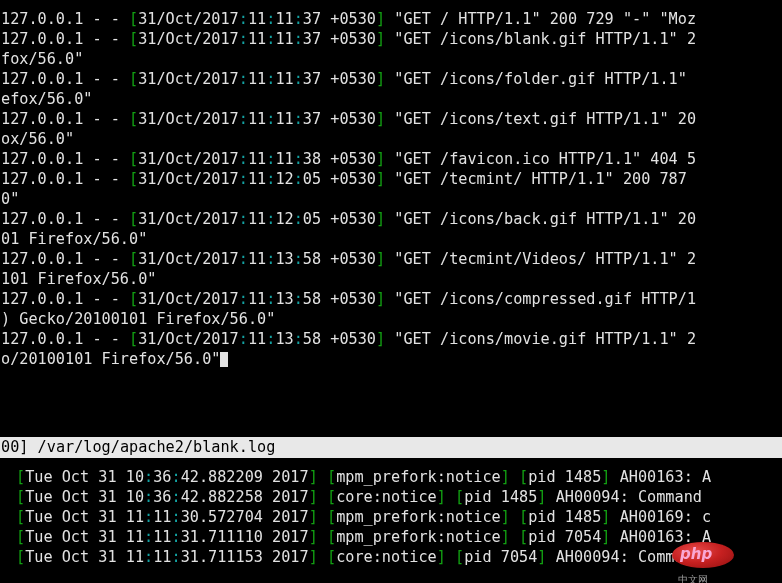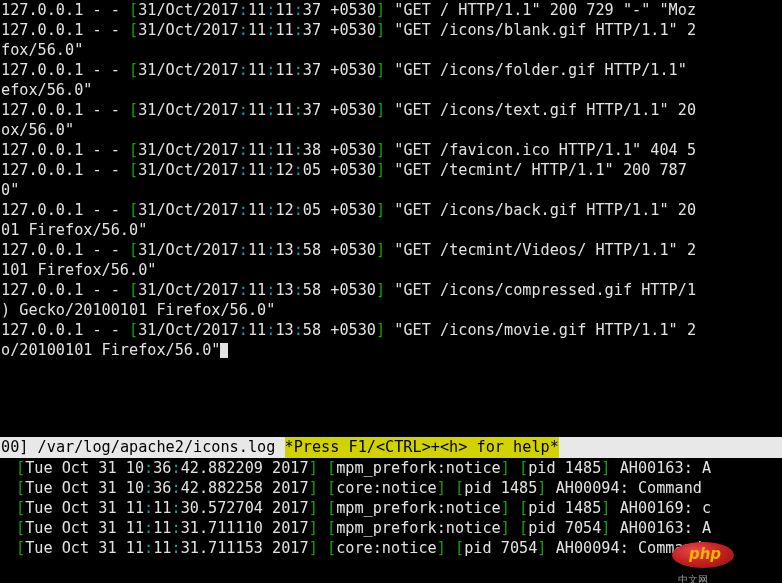--- a/index.html
+++ b/index.html
@@ -23,20 +23,21 @@
     overflow: hidden;
   }
 
   
   .pane {
     position: absolute;
     left: 0;
     width: 782px;
     overflow: hidden;
     background: #000000;
+    margin-top: 9px;
   }
   .row {
     height: 20px;
     line-height: 20px;
     white-space: pre;
     font-size: 15.2px;
     letter-spacing: 0px;
     color: #d6d6d6;
     overflow: hidden;
     padding-left: 1px;
@@ -116,27 +117,26 @@
     width: 62px;
     height: 26px;
     border-radius: 50%;
     background: radial-gradient(ellipse at 38% 34%, #e84a4a 0%, #c62020 48%, #8e1010 100%);
   }
   #watermark .wm-php {
     position: absolute;
     left: 8px;
     top: 5px;
     width: 50px;
-    text-align: center;
     font-family: "DejaVu Sans", "Liberation Sans", sans-serif;
     font-style: italic;
     font-weight: bold;
     font-size: 15px;
     line-height: 18px;
-    color: #eab308;
+    color: #f9a8d4;
   }
   #watermark .wm-cn {
     position: absolute;
     left: 6px;
     top: 20px;
     font-family: "DejaVu Sans", "Liberation Sans", sans-serif;
     font-size: 10px;
     line-height: 12px;
     color: #9a9a9a;
     white-space: nowrap;
@@ -165,23 +165,22 @@
       <div class="row"><span class="c-white">101 Firefox/56.0"</span></div>
       <div class="row"><span class="c-white">127.0.0.1 - - </span><span class="c-green">[</span><span class="c-white">31/Oct/2017</span><span class="c-teal">:</span><span class="c-white">11</span><span class="c-teal">:</span><span class="c-white">13</span><span class="c-teal">:</span><span class="c-white">58 +0530</span><span class="c-green">]</span><span class="c-white"> "GET /icons/compressed.gif HTTP/1</span></div>
       <div class="row"><span class="c-white">) Gecko/20100101 Firefox/56.0"</span></div>
       <div class="row"><span class="c-white">127.0.0.1 - - </span><span class="c-green">[</span><span class="c-white">31/Oct/2017</span><span class="c-teal">:</span><span class="c-white">11</span><span class="c-teal">:</span><span class="c-white">13</span><span class="c-teal">:</span><span class="c-white">58 +0530</span><span class="c-green">]</span><span class="c-white"> "GET /icons/movie.gif HTTP/1.1" 2</span></div>
       <div class="row"><span class="c-white">o/20100101 Firefox/56.0"</span><span class="cursor"></span></div>
     </div>
 
   <div id="statusbar">
     <span class="sb-path">00]</span>
     <span class="sb-path"> </span>
-    <span class="sb-path">/var/log/apache2/icons.log</span>
+    <span class="sb-path">/var/log/apache2/blank.log</span>
     <span class="sb-path"> </span>
-    <span class="sb-help">*Press F1/&lt;CTRL&gt;+&lt;h&gt; for help*</span>
     <span class="sb-fill"></span>
   </div>
 
   <div class="pane" id="pane-error">
       <div class="row"><span class="c-green">[</span><span class="c-white">Tue Oct 31 10</span><span class="c-teal">:</span><span class="c-white">36</span><span class="c-teal">:</span><span class="c-white">42.882209 2017</span><span class="c-green">]</span><span class="c-white"> </span><span class="c-green">[</span><span class="c-white">mpm_prefork:notice</span><span class="c-green">]</span><span class="c-white"> </span><span class="c-green">[</span><span class="c-white">pid 1485</span><span class="c-green">]</span><span class="c-white"> AH00163: A</span></div>
       <div class="row"><span class="c-green">[</span><span class="c-white">Tue Oct 31 10</span><span class="c-teal">:</span><span class="c-white">36</span><span class="c-teal">:</span><span class="c-white">42.882258 2017</span><span class="c-green">]</span><span class="c-white"> </span><span class="c-green">[</span><span class="c-white">core:notice</span><span class="c-green">]</span><span class="c-white"> </span><span class="c-green">[</span><span class="c-white">pid 1485</span><span class="c-green">]</span><span class="c-white"> AH00094: Command</span></div>
       <div class="row"><span class="c-green">[</span><span class="c-white">Tue Oct 31 11</span><span class="c-teal">:</span><span class="c-white">11</span><span class="c-teal">:</span><span class="c-white">30.572704 2017</span><span class="c-green">]</span><span class="c-white"> </span><span class="c-green">[</span><span class="c-white">mpm_prefork:notice</span><span class="c-green">]</span><span class="c-white"> </span><span class="c-green">[</span><span class="c-white">pid 1485</span><span class="c-green">]</span><span class="c-white"> AH00169: c</span></div>
       <div class="row"><span class="c-green">[</span><span class="c-white">Tue Oct 31 11</span><span class="c-teal">:</span><span class="c-white">11</span><span class="c-teal">:</span><span class="c-white">31.711110 2017</span><span class="c-green">]</span><span class="c-white"> </span><span class="c-green">[</span><span class="c-white">mpm_prefork:notice</span><span class="c-green">]</span><span class="c-white"> </span><span class="c-green">[</span><span class="c-white">pid 7054</span><span class="c-green">]</span><span class="c-white"> AH00163: A</span></div>
       <div class="row"><span class="c-green">[</span><span class="c-white">Tue Oct 31 11</span><span class="c-teal">:</span><span class="c-white">11</span><span class="c-teal">:</span><span class="c-white">31.711153 2017</span><span class="c-green">]</span><span class="c-white"> </span><span class="c-green">[</span><span class="c-white">core:notice</span><span class="c-green">]</span><span class="c-white"> </span><span class="c-green">[</span><span class="c-white">pid 7054</span><span class="c-green">]</span><span class="c-white"> AH00094: Command</span></div>
     </div>

